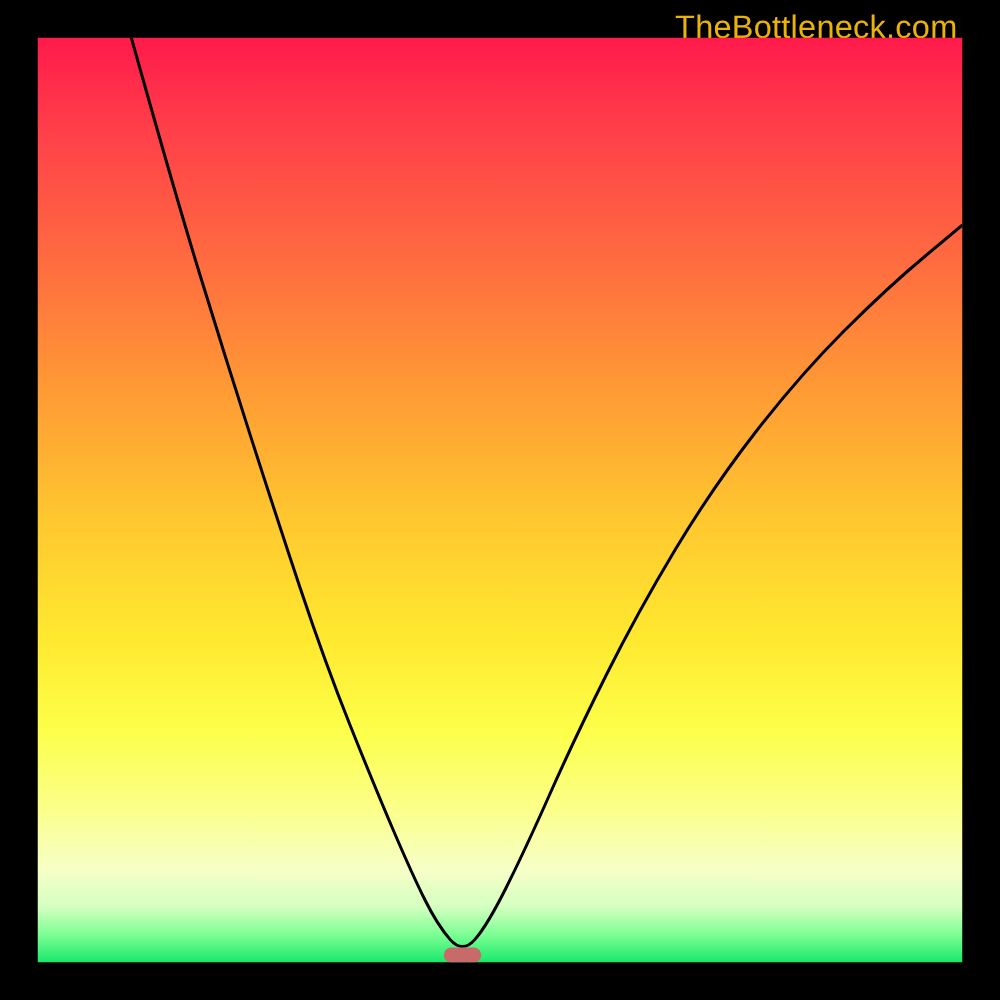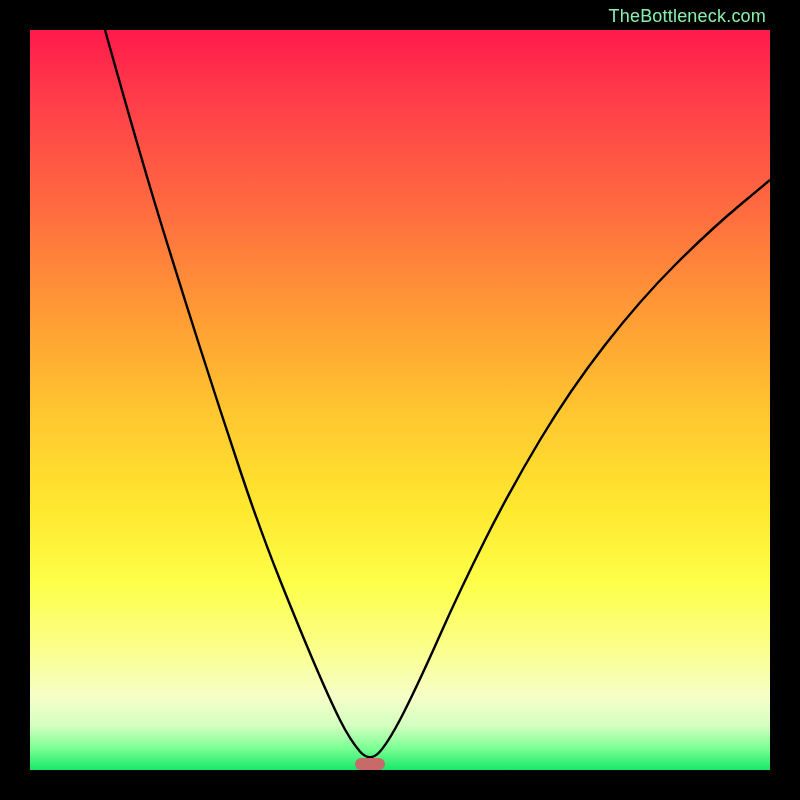--- a/index.html
+++ b/index.html
@@ -34,22 +34,22 @@
       #f6ffc7 90%,
       #d4ffc0 94%,
       #7dff94 97%,
       #17e86a 100%
     );
   }
   .watermark {
     position: absolute;
     top: 6px;
     right: 34px;
-    color: #86efac;
-    font-size: 18px;
+    color: #eab308;
+    font-size: 26px;
     font-weight: 500;
     letter-spacing: 0.2px;
     user-select: none;
   }
   svg.curve {
     position: absolute;
     inset: 0;
   }
   .marker {
     position: absolute;

